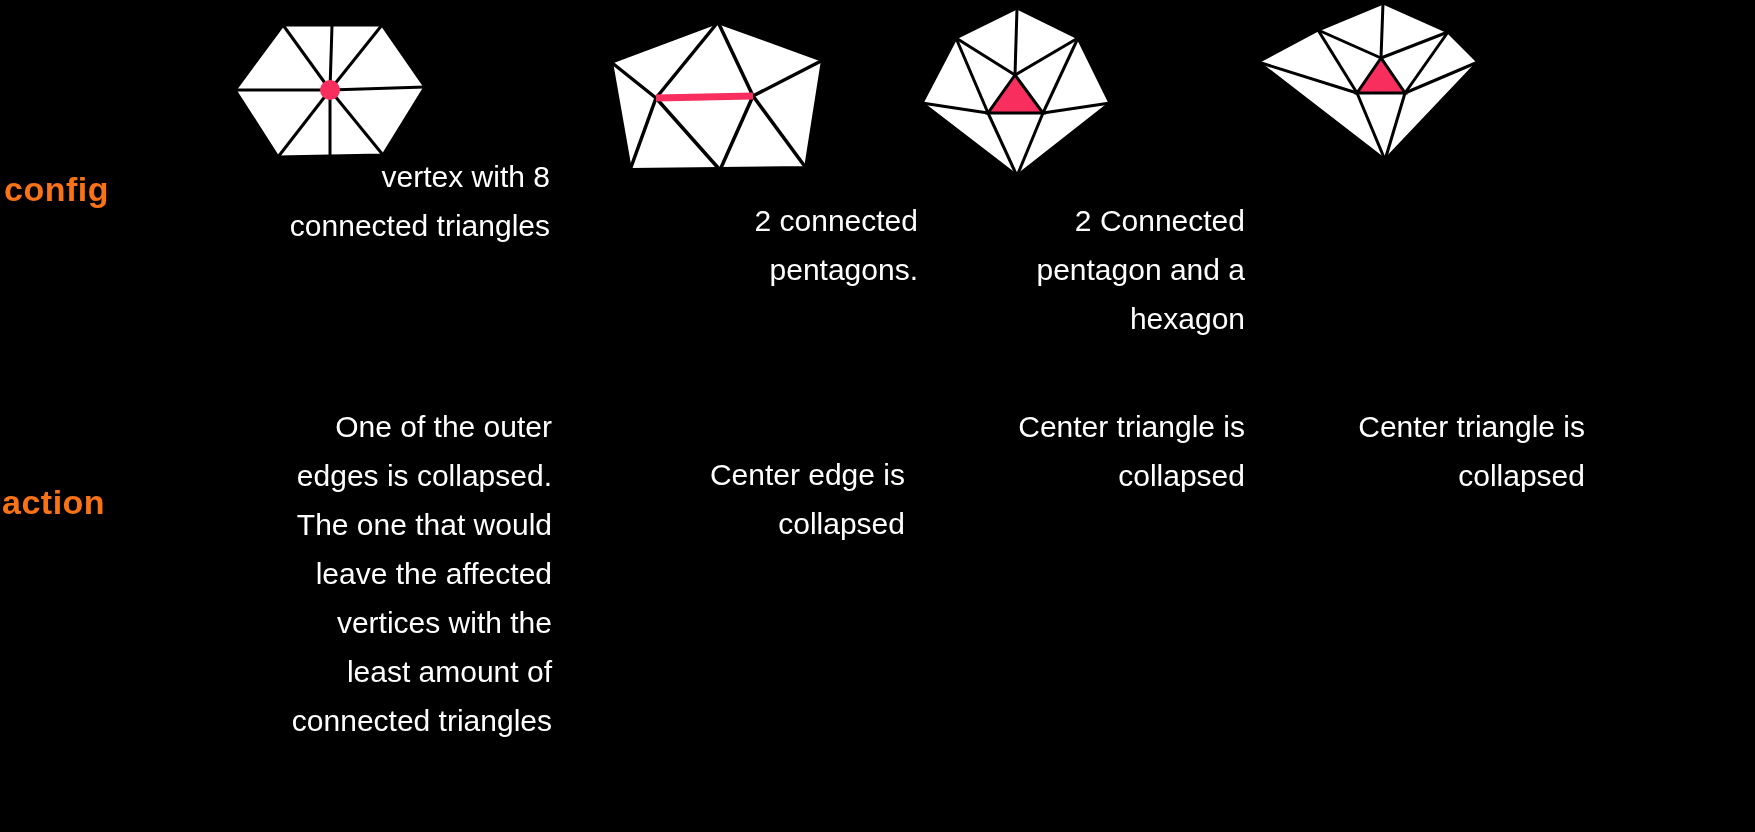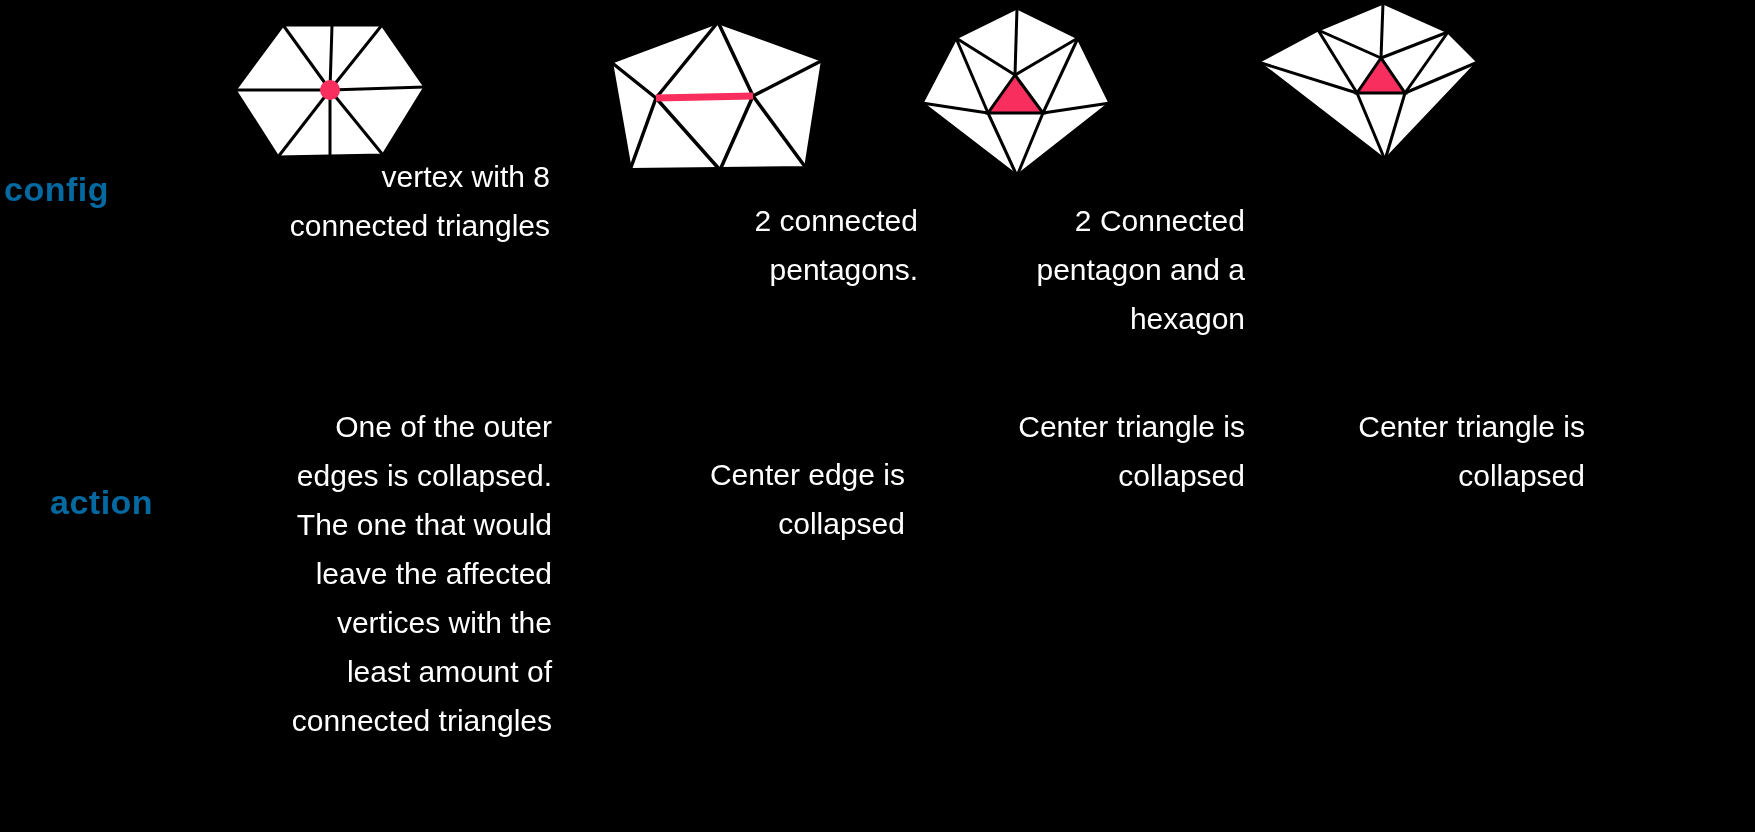--- a/index.html
+++ b/index.html
@@ -13,21 +13,21 @@
   }
   .stage {
     position: absolute;
     left: 0; top: 0;
     width: 1755px;
     height: 832px;
     background: #000;
   }
   .row-label {
     position: absolute;
-    color: #0369a1;
+    color: #f97316;
     font-weight: 700;
     font-size: 34px;
     letter-spacing: 0.5px;
   }
   .cell-text {
     position: absolute;
     color: #ffffff;
     font-size: 30px;
     line-height: 49px;
     white-space: pre-line;
@@ -35,21 +35,21 @@
   }
   .diagram { position: absolute; }
   .diagram svg { display: block; }
 </style>
 </head>
 <body>
 
 <div class="stage">
 
   <div class="row-label" style="left:4px; top:170px;">config</div>
-  <div class="row-label" style="left:2px; top:483px;margin-left:48px;">action</div>
+  <div class="row-label" style="left:2px; top:483px;">action</div>
 
   <div class="diagram" style="left:235px; top:22px;">
     <svg width="190" height="140" viewBox="0 0 190 140">
       <polygon points="0,68 48,3 97,3 147,3 190,65 148,133 95,134 43,135" fill="#ffffff" stroke="#000000" stroke-width="3"></polygon>
       <g stroke="#000000" stroke-width="3">
         <line x1="95" y1="68" x2="0" y2="68"></line>
         <line x1="95" y1="68" x2="48" y2="3"></line>
         <line x1="95" y1="68" x2="97" y2="3"></line>
         <line x1="95" y1="68" x2="147" y2="3"></line>
         <line x1="95" y1="68" x2="190" y2="65"></line>

